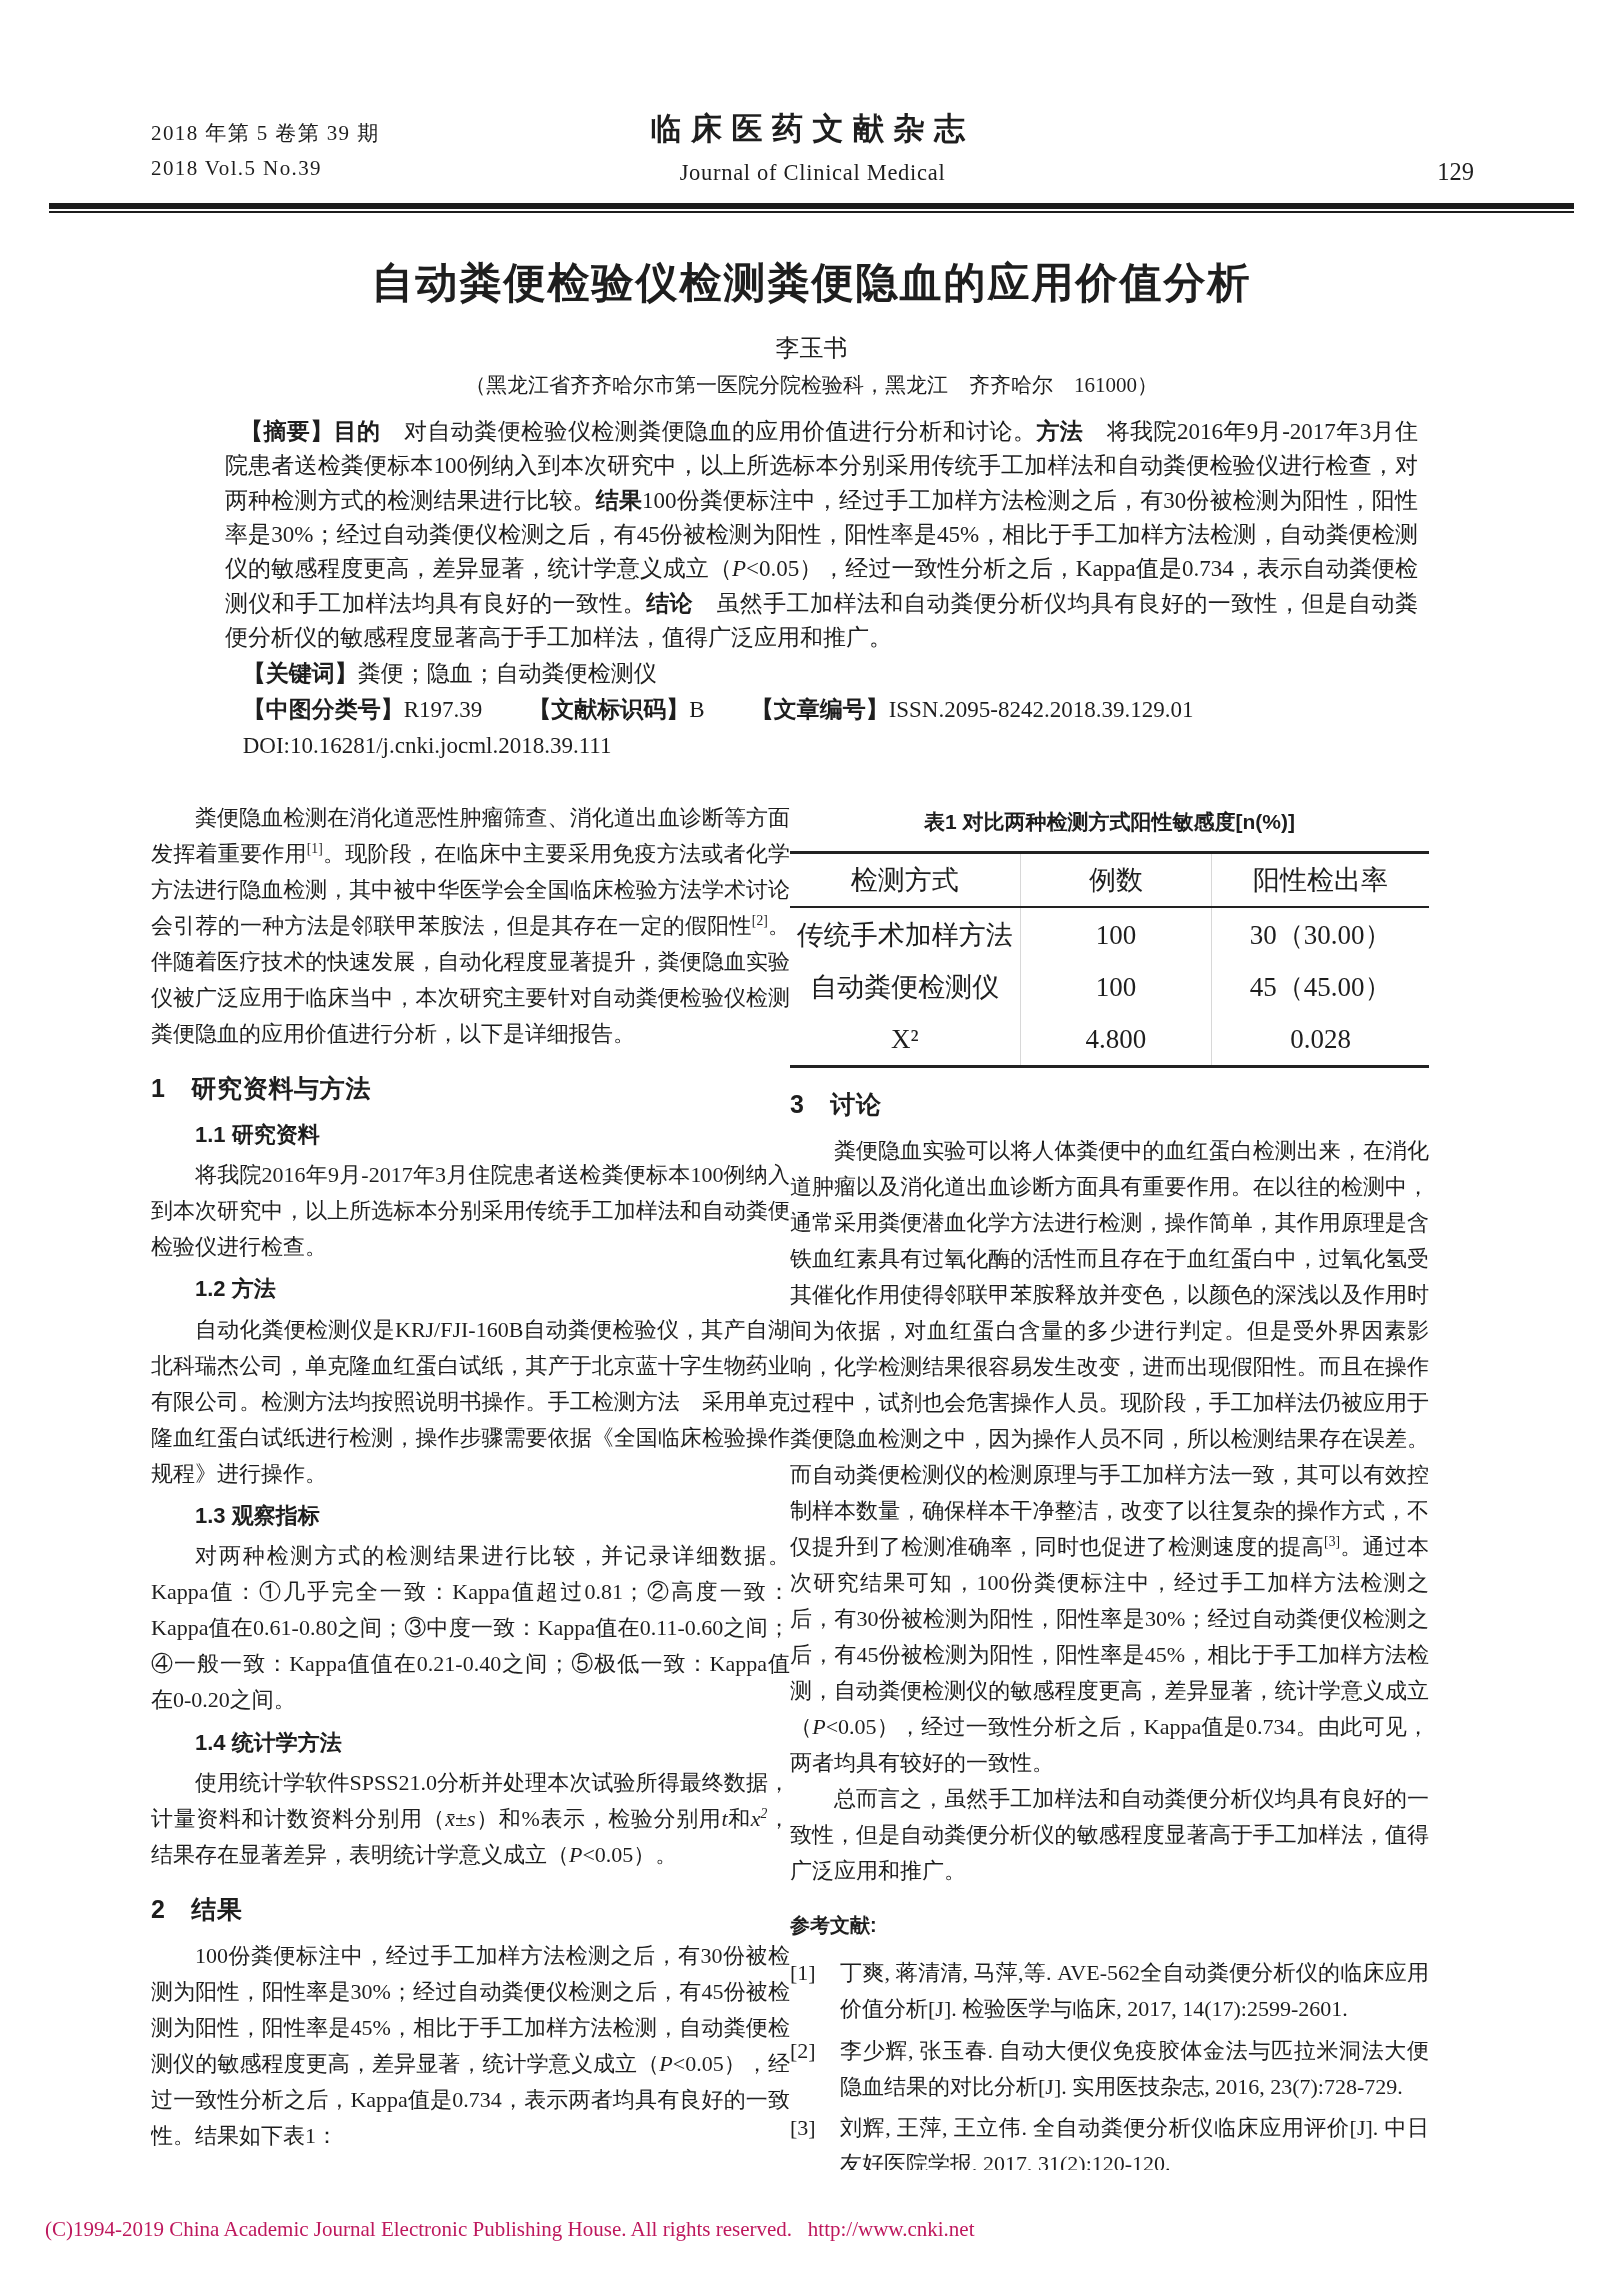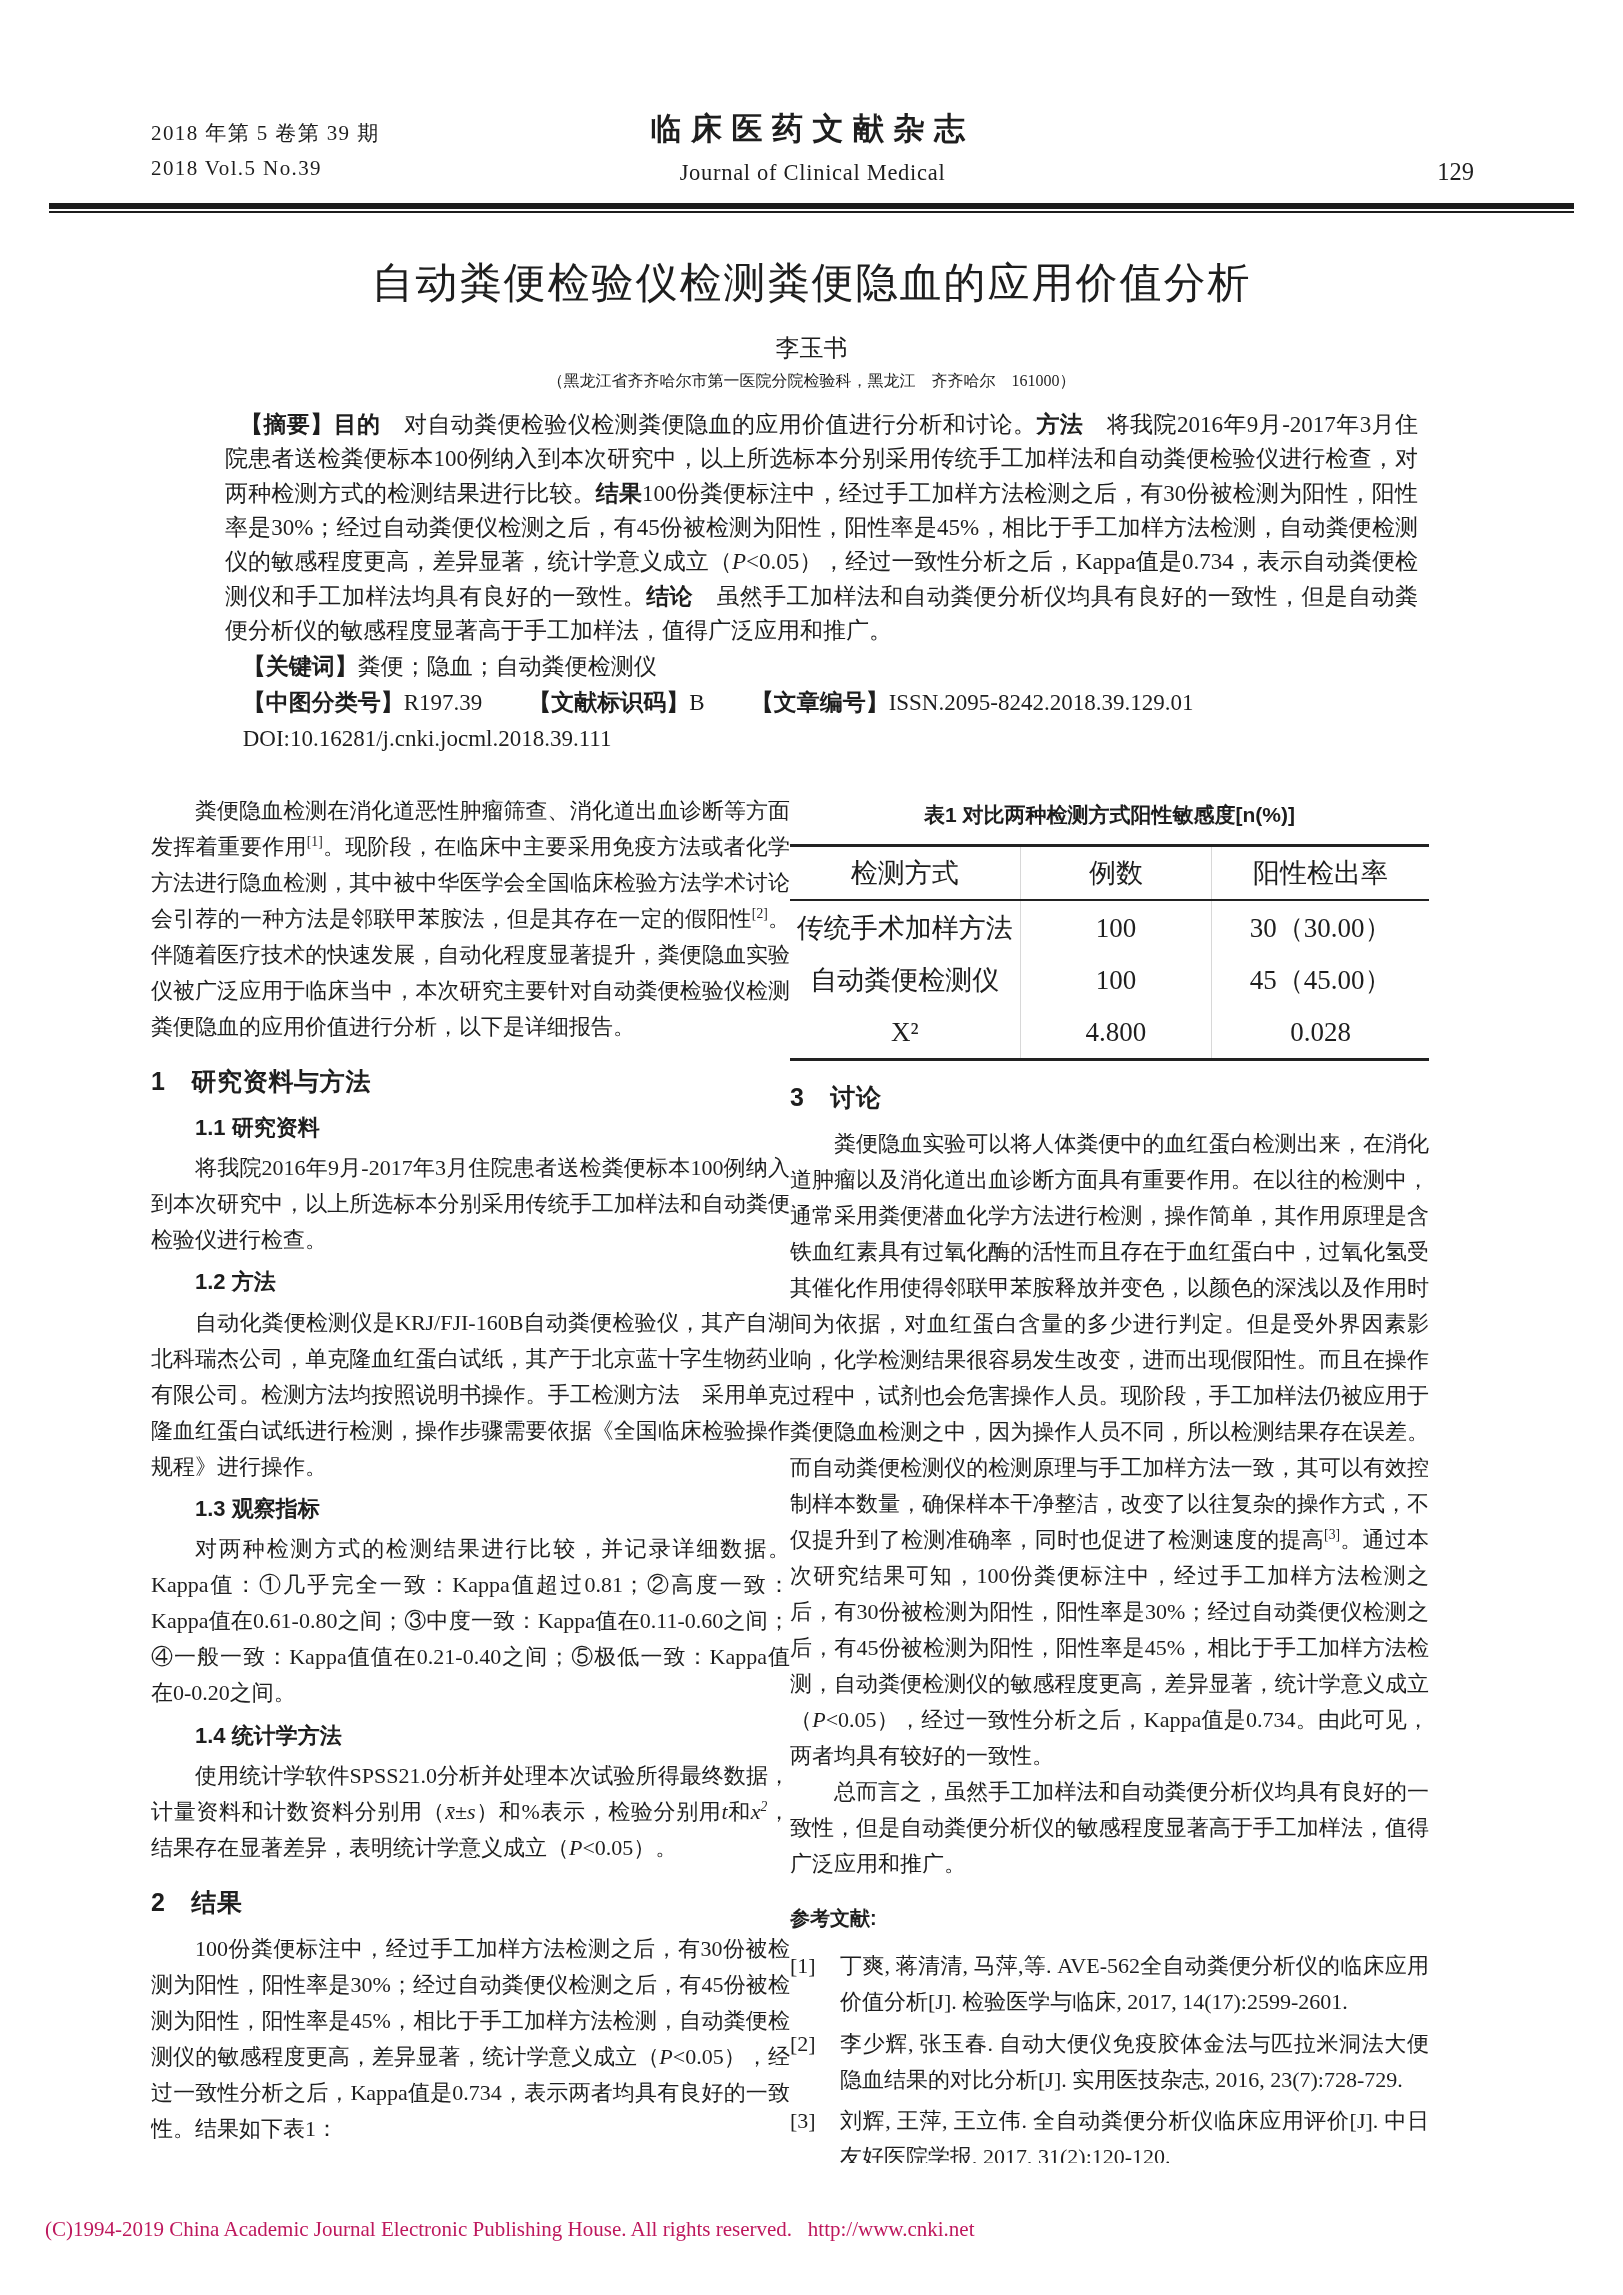--- a/index.html
+++ b/index.html
@@ -15,23 +15,23 @@
   }
   .hdr-left { font-size:21px; line-height:35px; letter-spacing:1.4px; }
   .hdr-center { text-align:center; }
   .journal-cn { font-size:31px; letter-spacing:9.5px; font-weight:600; }
   .journal-en { font-size:22.5px; margin-top:9.5px; letter-spacing:0.7px; }
   .hdr-right { text-align:right; font-size:24.5px; }
   .rule { margin:17.7px 49px 0; }
   .rule-thick { height:5.5px; background:#1c1c1c; }
   .rule-thin { height:2px; background:#1c1c1c; margin-top:2.7px; }
   
-  .title { text-align:center; margin-top:42px; font-size:42px; font-weight:400; letter-spacing:2px; }
+  .title { text-align:center; margin-top:42px; font-size:42px; font-weight:700; letter-spacing:2px; }
   .author { text-align:center; margin-top:20.5px; font-size:24px; }
-  .affiliation { text-align:center; margin-top:6.8px; font-size:16px; }
+  .affiliation { text-align:center; margin-top:6.8px; font-size:21px; }
   .front { margin:15px 205px 0 225px; font-size:23px; line-height:34px; }
   .front p { text-align:justify; }
   .abstract { text-indent:15px; }
   .kw, .doi { padding-left:17.7px; margin-top:1.4px; }
   .seg-b { font-weight:700; font-family:"Liberation Sans", sans-serif; }
   .seg-i { font-style:italic; }
   sup { font-size:0.62em; line-height:0; }
   
   .columns {
     margin:37px 149px 0 151px; display:flex; 

